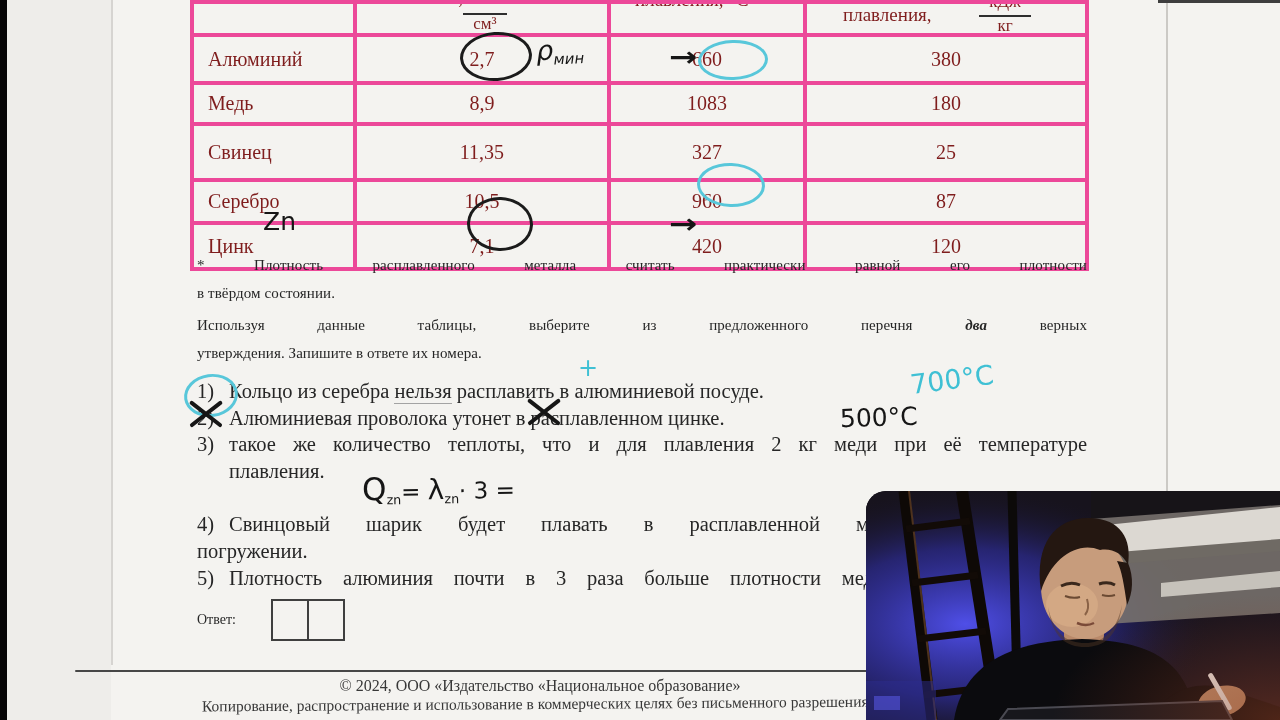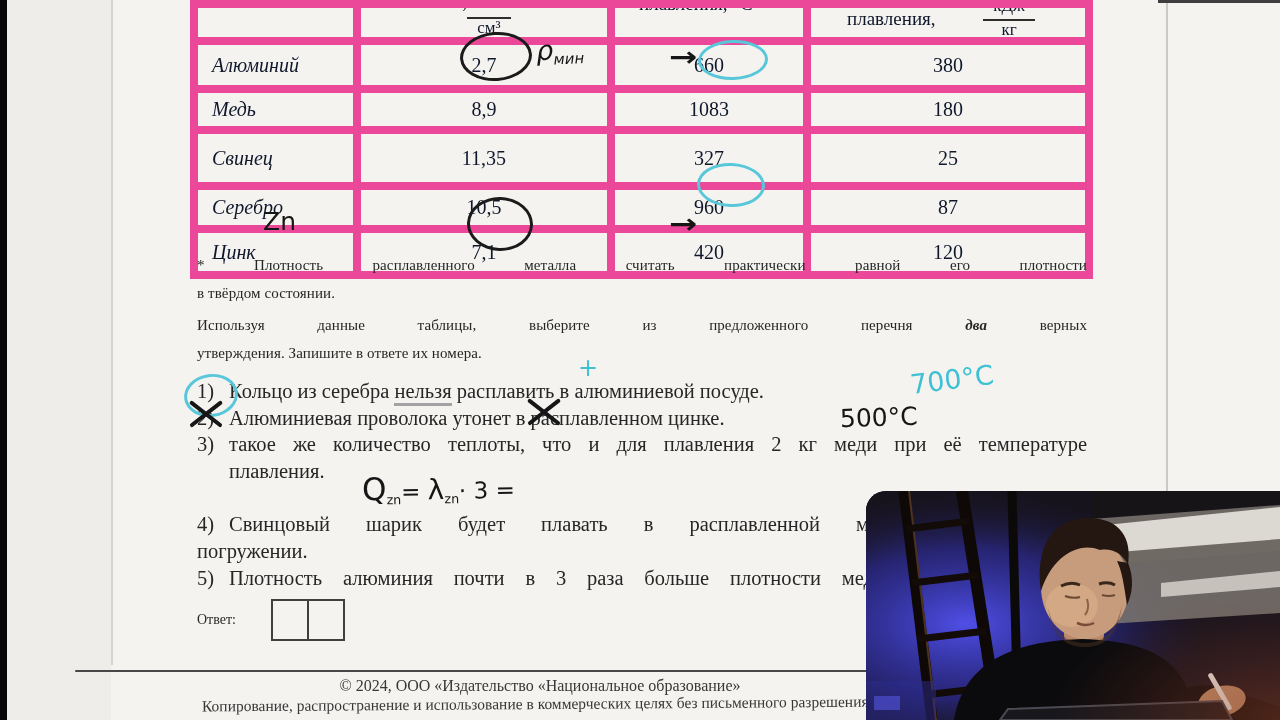--- a/index.html
+++ b/index.html
@@ -11,35 +11,35 @@
   }
   
   .edge-left{position:absolute;left:0;top:0;width:7px;height:720px;background:#060606;}
   .edge-topright{position:absolute;left:1158px;top:0;width:122px;height:3px;background:#3e3e3e;}
   .page-fold{position:absolute;left:111px;top:0;width:2px;height:665px;background:rgba(110,105,98,.22);}
   .page-right-edge{position:absolute;left:1166px;top:0;width:2px;height:500px;background:rgba(110,105,98,.30);}
   .page-left-shade{position:absolute;left:7px;top:0;width:104px;height:720px;background:rgba(0,0,0,.025);}
 
   
   table.mtable{position:absolute;left:190px;top:0;border-collapse:collapse;table-layout:fixed;}
-  .mtable td{border:8px solid #ec4899;font-size:20px;color:#0f172a;padding:0;}
+  .mtable td{border:4px solid #ec4899;font-size:20px;color:#7f1d1d;padding:0;}
   .mtable td.c{text-align:center;}
-  .mtable td.n{padding-left:14px;font-style:italic;}
+  .mtable td.n{padding-left:14px;}
   .hclip{position:relative;overflow:hidden;height:29px;}
   .hclip .hl{position:absolute;font-size:19px;white-space:nowrap;}
   .frac-bar{position:absolute;height:2px;background:#2e2e2e;}
   .fr-num,.fr-den{position:absolute;font-size:17px;text-align:center;white-space:nowrap;}
 
   
   .doc{position:absolute;left:197px;width:890px;font-size:15px;line-height:27.5px;letter-spacing:.1px;}
   .jline{text-align:justify;text-align-last:justify;}
   .litem{position:absolute;left:197px;width:890px;font-size:20.5px;line-height:27.3px;padding-left:32px;box-sizing:border-box;}
   .lnum{position:absolute;left:0;top:0;}
   .emph{font-style:italic;font-weight:bold;}
-  .u-cyan{border-bottom:3px solid #a3a3a3;padding-bottom:1px;border-radius:0 0 40%/8px 40%/8px;}
+  .u-cyan{border-bottom:1px solid #a3a3a3;padding-bottom:1px;border-radius:0 0 40%/8px 40%/8px;}
 
   
   .answer-label{position:absolute;left:197px;top:612px;font-size:14px;}
   .answer-boxes{position:absolute;left:271px;top:599px;display:flex;}
   .abox{width:34px;height:38px;border:2px solid #3f3f3f;background:transparent;}
   .abox+.abox{margin-left:-2px;}
 
   
   .foot-rule{position:absolute;left:75px;top:670px;width:1086px;height:2px;background:#474747;border-radius:2px;}
   .foot-copy{position:absolute;left:190px;top:677px;width:700px;text-align:center;font-size:16px;color:#383838;}

